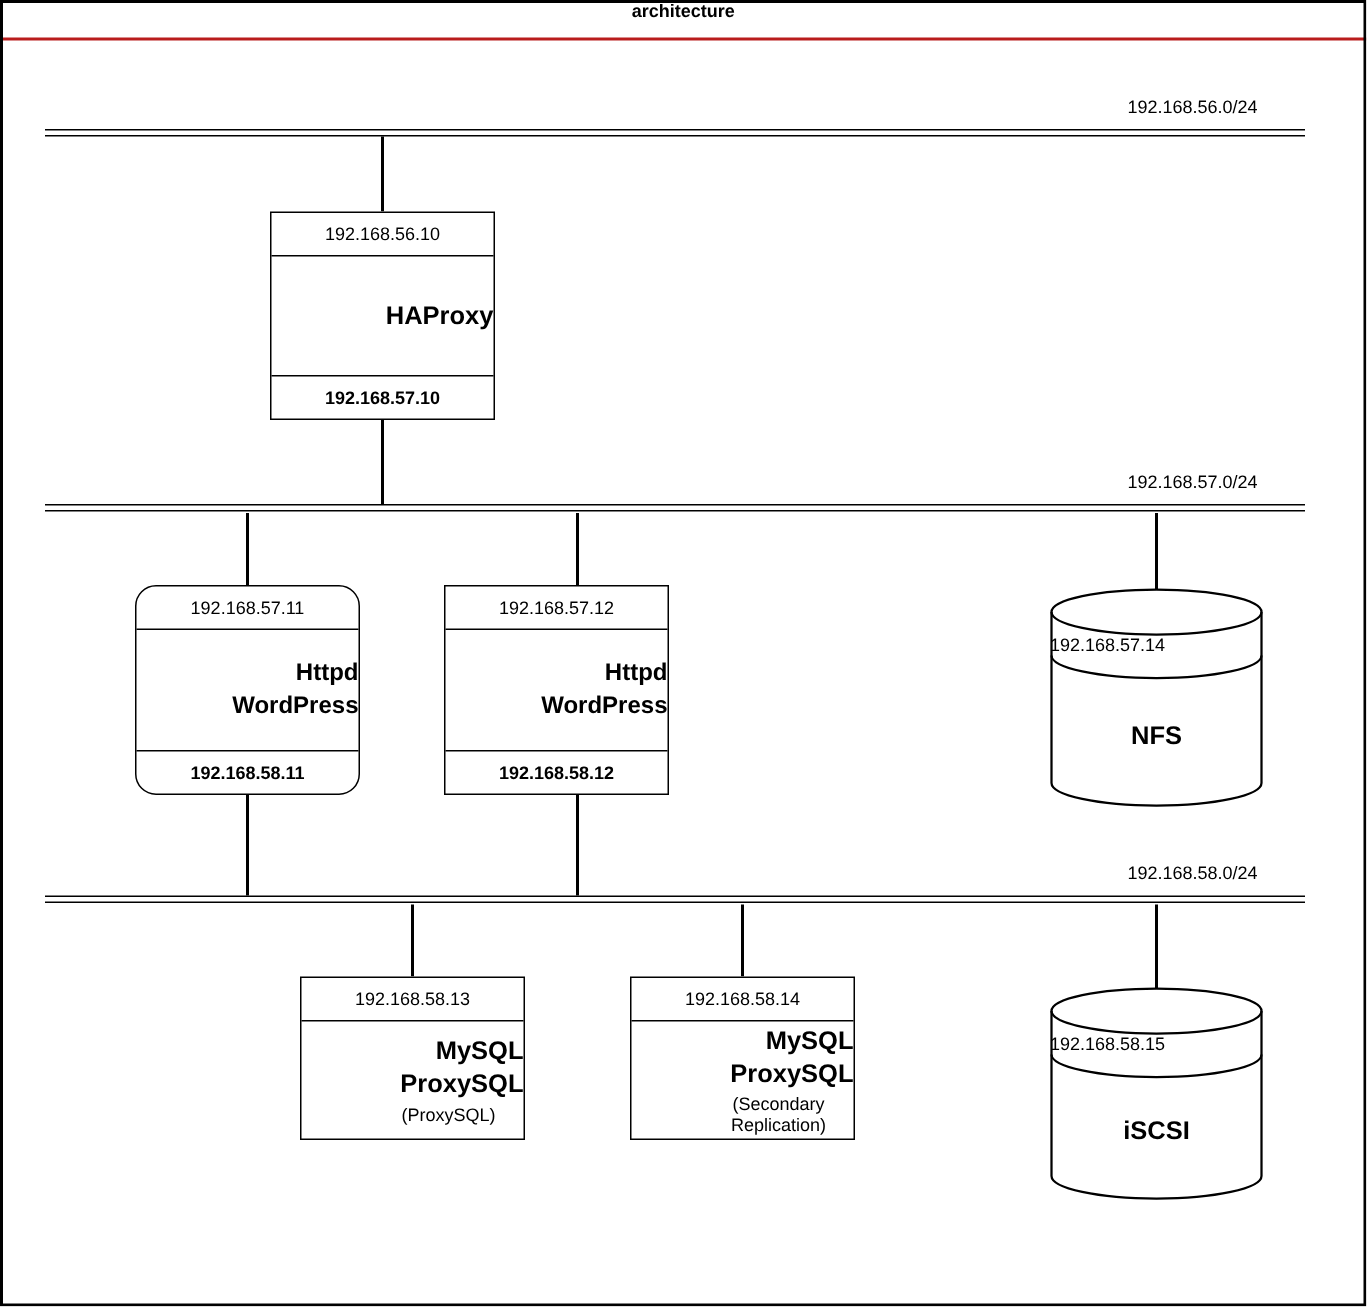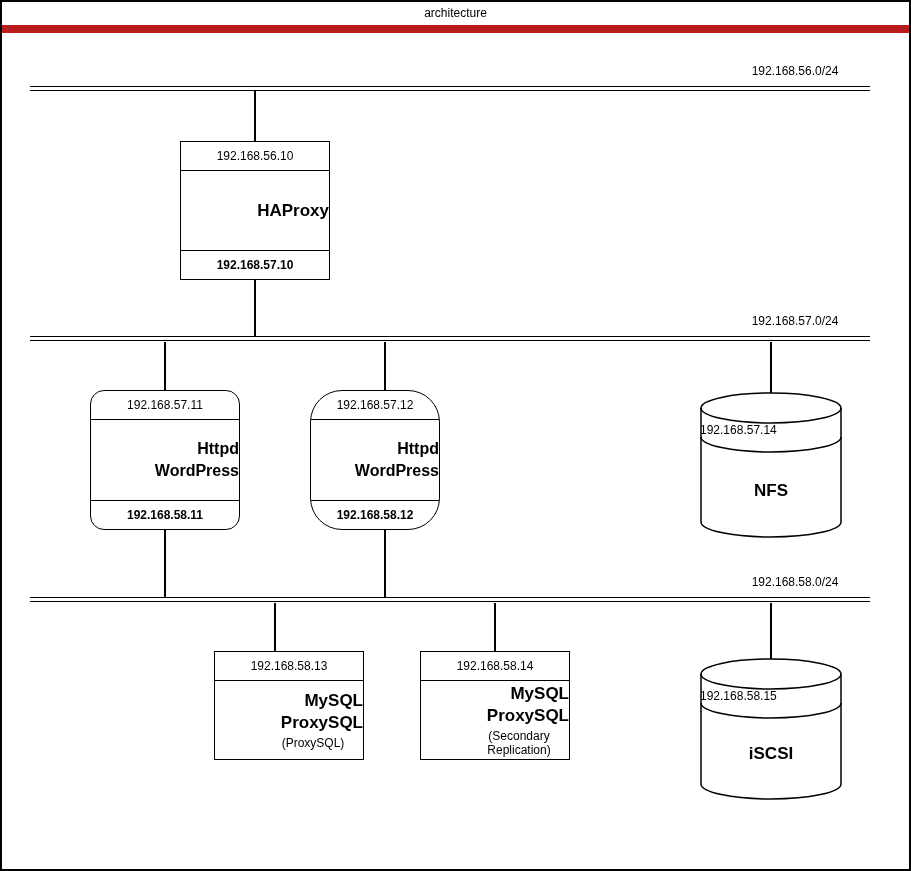--- a/index.html
+++ b/index.html
@@ -1,23 +1,23 @@
 <!DOCTYPE html>
 <html><head>
 <meta charset="utf-8">
 <style>
   html,body { margin:0; padding:0; background:#ffffff; }
   body { font-family:"Liberation Sans", sans-serif; color:#000; }
   .canvas { position:relative; width:911px; height:871px; background:#fff; overflow:hidden; }
   .frame { position:absolute; inset:0; border:2px solid #000; pointer-events:none; z-index:30; }
   .titlebar {
     position:absolute; top:0; left:0; width:100%; height:25px;
-    border-bottom:8px solid #b91c1c; box-sizing:content-box;
-    display:flex; align-items:center; justify-content:center;
-    font-size:12px; font-weight:normal; z-index:20; background:#fff;
+    border-bottom:2px solid #b91c1c; box-sizing:content-box;
+    display:flex; justify-content:center;
+    font-size:12px; font-weight:bold; z-index:20; background:#fff;
   }
   .netline {
     position:absolute; left:30px; width:840px; height:5px;
     border-top:1.5px solid #000; border-bottom:1.5px solid #000;
     box-sizing:border-box; z-index:5;
   }
   .netlabel {
     position:absolute; left:720px; width:150px; text-align:center;
     font-size:12px; line-height:15px; z-index:6;
   }
@@ -90,21 +90,21 @@
 
   <div class="node" style="left:90px; top:390px; width:150px; height:140px;border-radius:14px;">
     <div class="strip strip-top">192.168.57.11</div>
     <div class="node-body">
       <span class="name-md">Httpd</span>
       <span class="name-md">WordPress</span>
     </div>
     <div class="strip strip-bottom">192.168.58.11</div>
   </div>
 
-  <div class="node" style="left:310px; top:390px; width:130px; height:140px;border-radius:32px;">
+  <div class="node" style="left:296px; top:390px; width:150px; height:140px;">
     <div class="strip strip-top">192.168.57.12</div>
     <div class="node-body">
       <span class="name-md">Httpd</span>
       <span class="name-md">WordPress</span>
     </div>
     <div class="strip strip-bottom">192.168.58.12</div>
   </div>
 
   <div class="cyl" style="left:700px; top:392px; height:146px;">
     <svg width="142" height="146" viewBox="0 0 142 146">
@@ -112,21 +112,21 @@
       <path d="M 1,16 A 70,15 0 0 0 141,16" fill="none" stroke="#000000" stroke-width="1.5"></path>
       <path d="M 1,45 A 70,15 0 0 0 141,45" fill="none" stroke="#000000" stroke-width="1.5"></path>
     </svg>
     <div class="cyl-ip">192.168.57.14</div>
     <div class="cyl-name">NFS</div>
   </div>
 
   <div class="netlabel" style="top:575px;">192.168.58.0/24</div>
   <div class="netline" style="top:597px;"></div>
 
-  <div class="node" style="left:200px; top:651px; width:150px; height:109px;margin-left:14px;">
+  <div class="node" style="left:200px; top:651px; width:150px; height:109px;">
     <div class="strip strip-top">192.168.58.13</div>
     <div class="node-body">
       <span class="name-lg">MySQL</span>
       <span class="name-lg">ProxySQL</span>
       <span class="role">(ProxySQL)</span>
     </div>
   </div>
 
   <div class="node" style="left:420px; top:651px; width:150px; height:109px;">
     <div class="strip strip-top">192.168.58.14</div>

